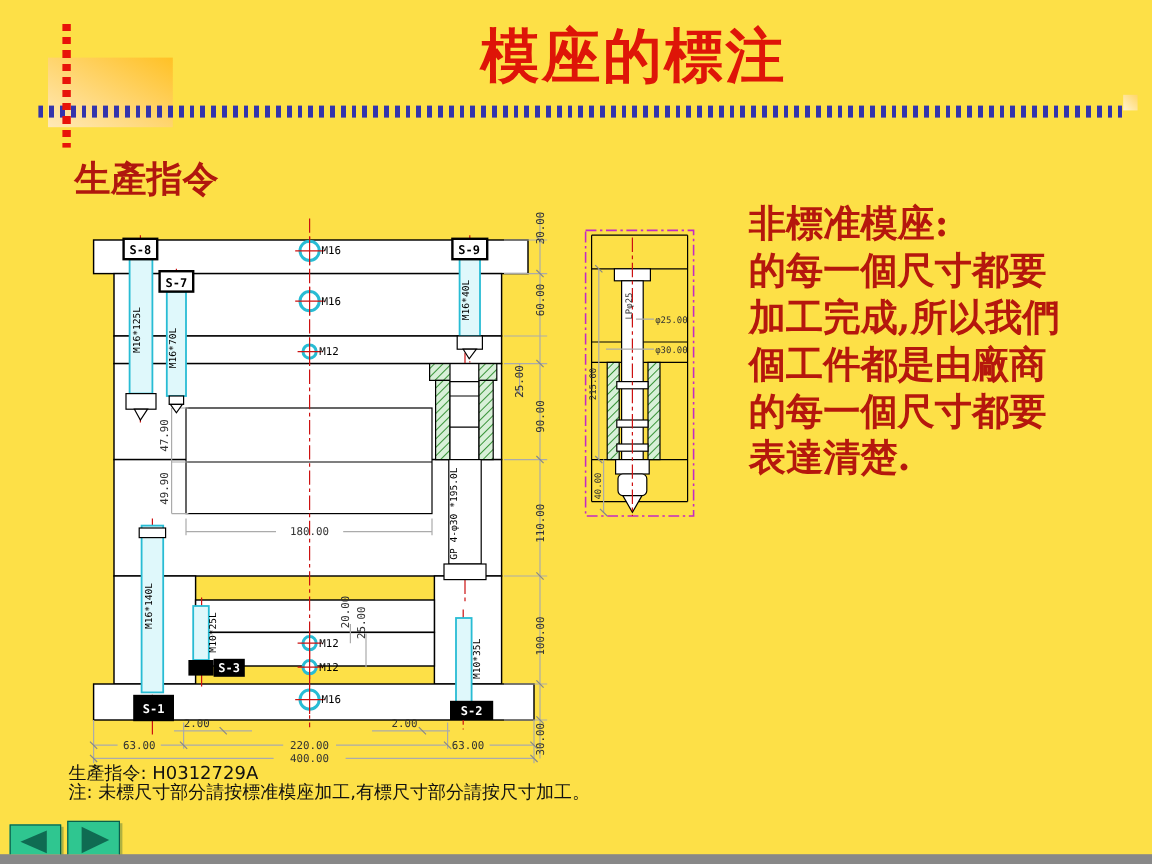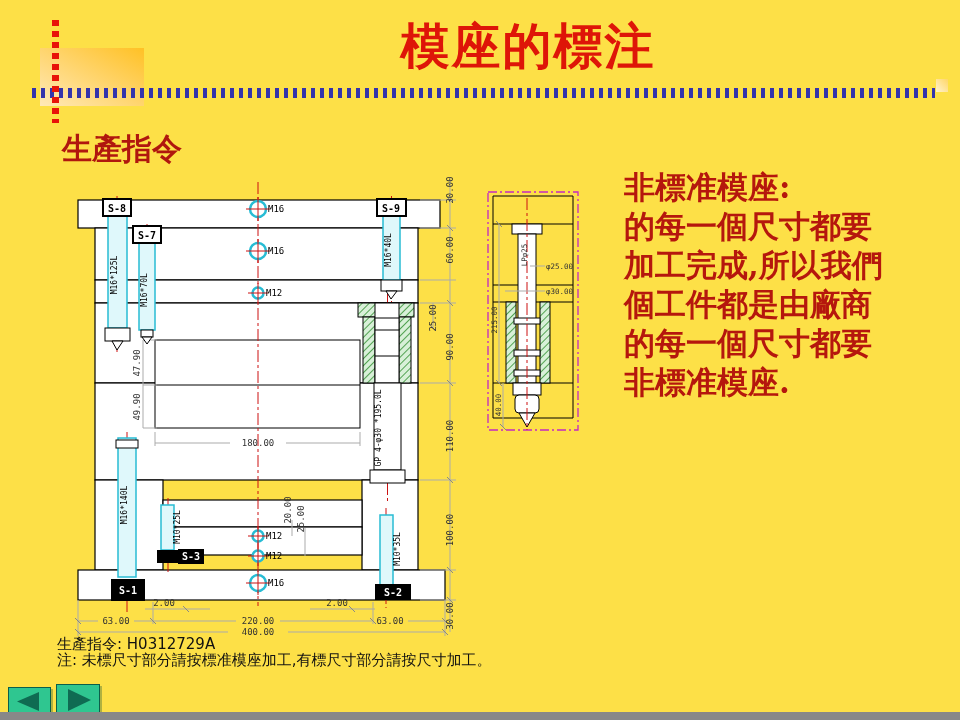--- a/index.html
+++ b/index.html
@@ -235,21 +235,21 @@
       <text class="sm" x="501" y="405" text-anchor="middle" transform="rotate(-90 501 405)">40.00</text>
     </g>
   </svg>
 
   <div class="paragraph">
     <div>非標准模座:</div>
     <div>的每一個尺寸都要</div>
     <div>加工完成,所以我們</div>
     <div>個工件都是由廠商</div>
     <div>的每一個尺寸都要</div>
-    <div>非標准模座.</div>
+    <div>表達清楚.</div>
   </div>
 
   <div class="notes">
     <div>生產指令: H0312729A</div>
     <div>注: 未標尺寸部分請按標准模座加工,有標尺寸部分請按尺寸加工。</div>
   </div>
 
   <div class="nav-btn" id="navBack">
     <svg width="39" height="25" viewBox="0 0 39 25">
       <polygon points="29,3 7,12.5 29,22" fill="#0F6B52"></polygon>

